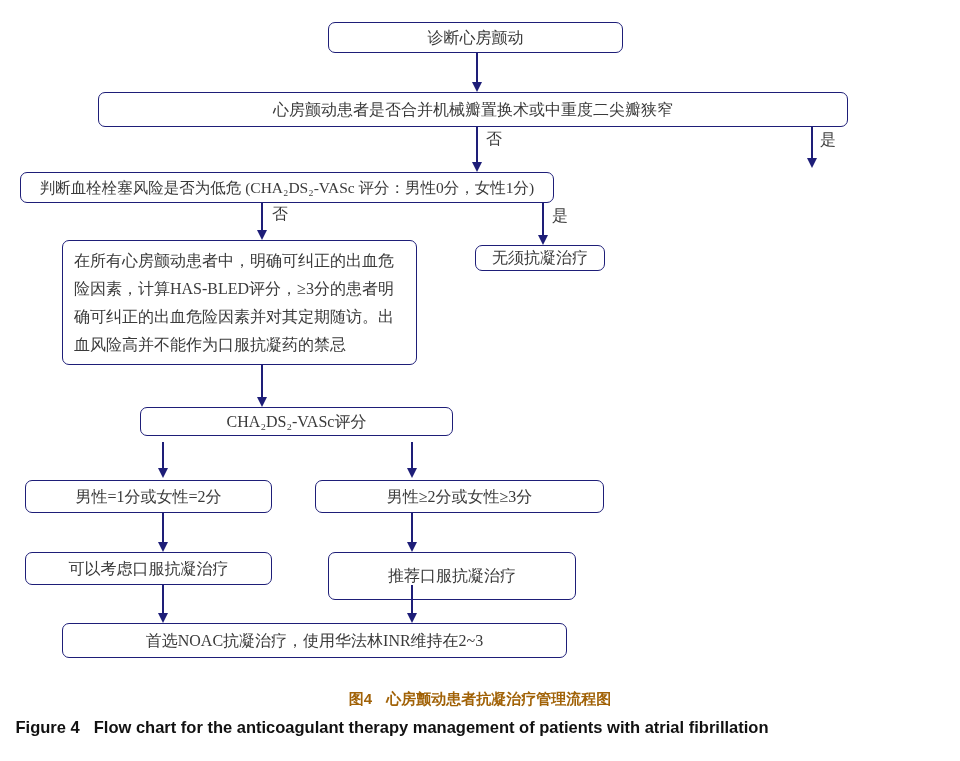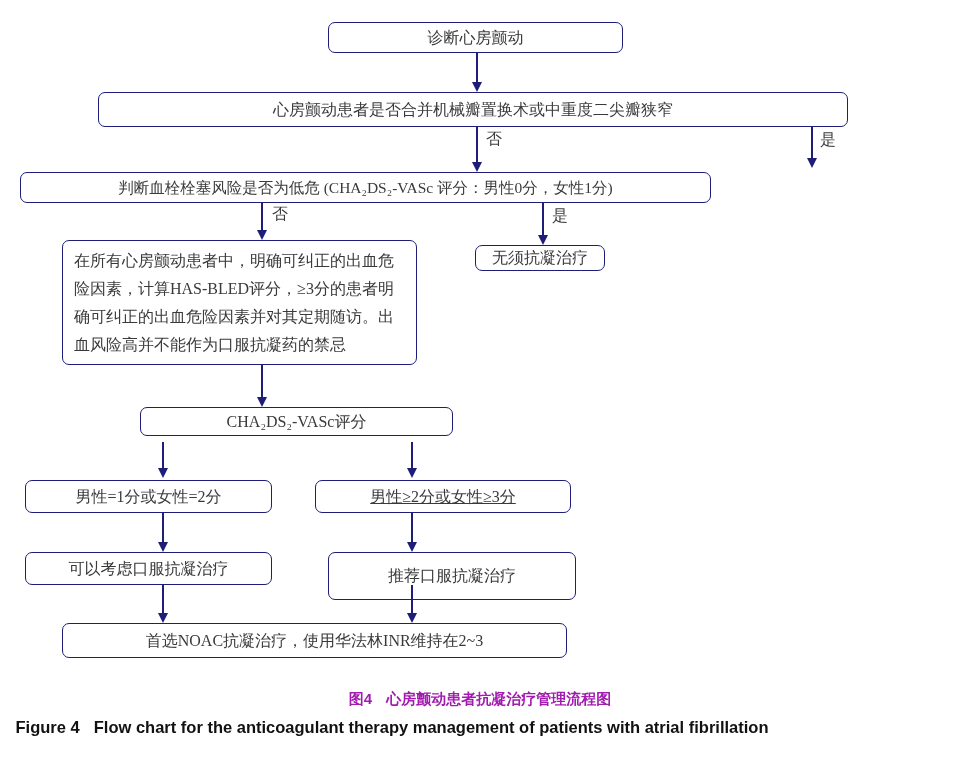--- a/index.html
+++ b/index.html
@@ -25,48 +25,48 @@
     text-align:left;
     align-items:flex-start;
   }
   .vline{position:absolute;width:2px;background:#1e1e78;}
   .ahead{position:absolute;width:0;height:0;
     border-left:5px solid transparent;border-right:5px solid transparent;
     border-top:10px solid #1e1e78;}
   .elabel{position:absolute;color:#3a3a3a;font-size:16px;line-height:1;}
   .cap-zh{position:absolute;left:0;top:690;width:960px;text-align:center;
     font-family:"Liberation Sans","DejaVu Sans",sans-serif;
-    font-weight:bold;font-size:15px;color:#a21caf;}
+    font-weight:bold;font-size:15px;color:#a16207;}
   .cap-en{position:absolute;left:0;top:718px;width:784px;text-align:center;
     font-family:Liberation Sans, sans-serif;
     font-weight:bold;font-size:16.5px;color:#111;}
   .cap-zh{top:690px;}
   .cap-label{margin-right:14px;}
 </style>
 </head>
 <body>
 
 <div class="stage">
 
   <div class="node" style="left:98px;top:92px;width:750px;height:35px;">心房颤动患者是否合并机械瓣置换术或中重度二尖瓣狭窄</div>
 
   <div class="node" style="left:328px;top:22px;width:295px;height:31px;">诊断心房颤动</div>
 
-  <div class="node" style="left:20px;top:172px;width:691px;height:31px;font-size:15.5px;">判断血栓栓塞风险是否为低危 (CHA₂DS₂-VASc 评分：男性0分，女性1分)</div>
+  <div class="node" style="left:20px;top:172px;width:534px;height:31px;font-size:15.5px;">判断血栓栓塞风险是否为低危 (CHA₂DS₂-VASc 评分：男性0分，女性1分)</div>
 
 
   <div class="node" style="left:475px;top:245px;width:130px;height:26px;">无须抗凝治疗</div>
 
   <div class="node multiline" style="left:62px;top:240px;width:355px;height:125px;padding:6px 11px;font-size:16px;line-height:28px;">在所有心房颤动患者中，明确可纠正的出血危险因素，计算HAS-BLED评分，≥3分的患者明确可纠正的出血危险因素并对其定期随访。出血风险高并不能作为口服抗凝药的禁忌</div>
 
   <div class="node" style="left:140px;top:407px;width:313px;height:29px;">CHA₂DS₂-VASc评分</div>
 
   <div class="node" style="left:25px;top:480px;width:247px;height:33px;">男性=1分或女性=2分</div>
 
-  <div class="node" style="left:315px;top:480px;width:256px;height:33px;text-decoration:underline;">男性≥2分或女性≥3分</div>
+  <div class="node" style="left:315px;top:480px;width:289px;height:33px;">男性≥2分或女性≥3分</div>
 
   <div class="node" style="left:25px;top:552px;width:247px;height:33px;">可以考虑口服抗凝治疗</div>
 
   <div class="node" style="left:328px;top:552px;width:248px;height:48px;">推荐口服抗凝治疗</div>
 
   <div class="node" style="left:62px;top:623px;width:505px;height:35px;">首选NOAC抗凝治疗，使用华法林INR维持在2~3</div>
 
   <div class="vline" style="left:476px;top:53px;height:31px;"></div>
   <div class="ahead" style="left:472px;top:82px;"></div>
 

